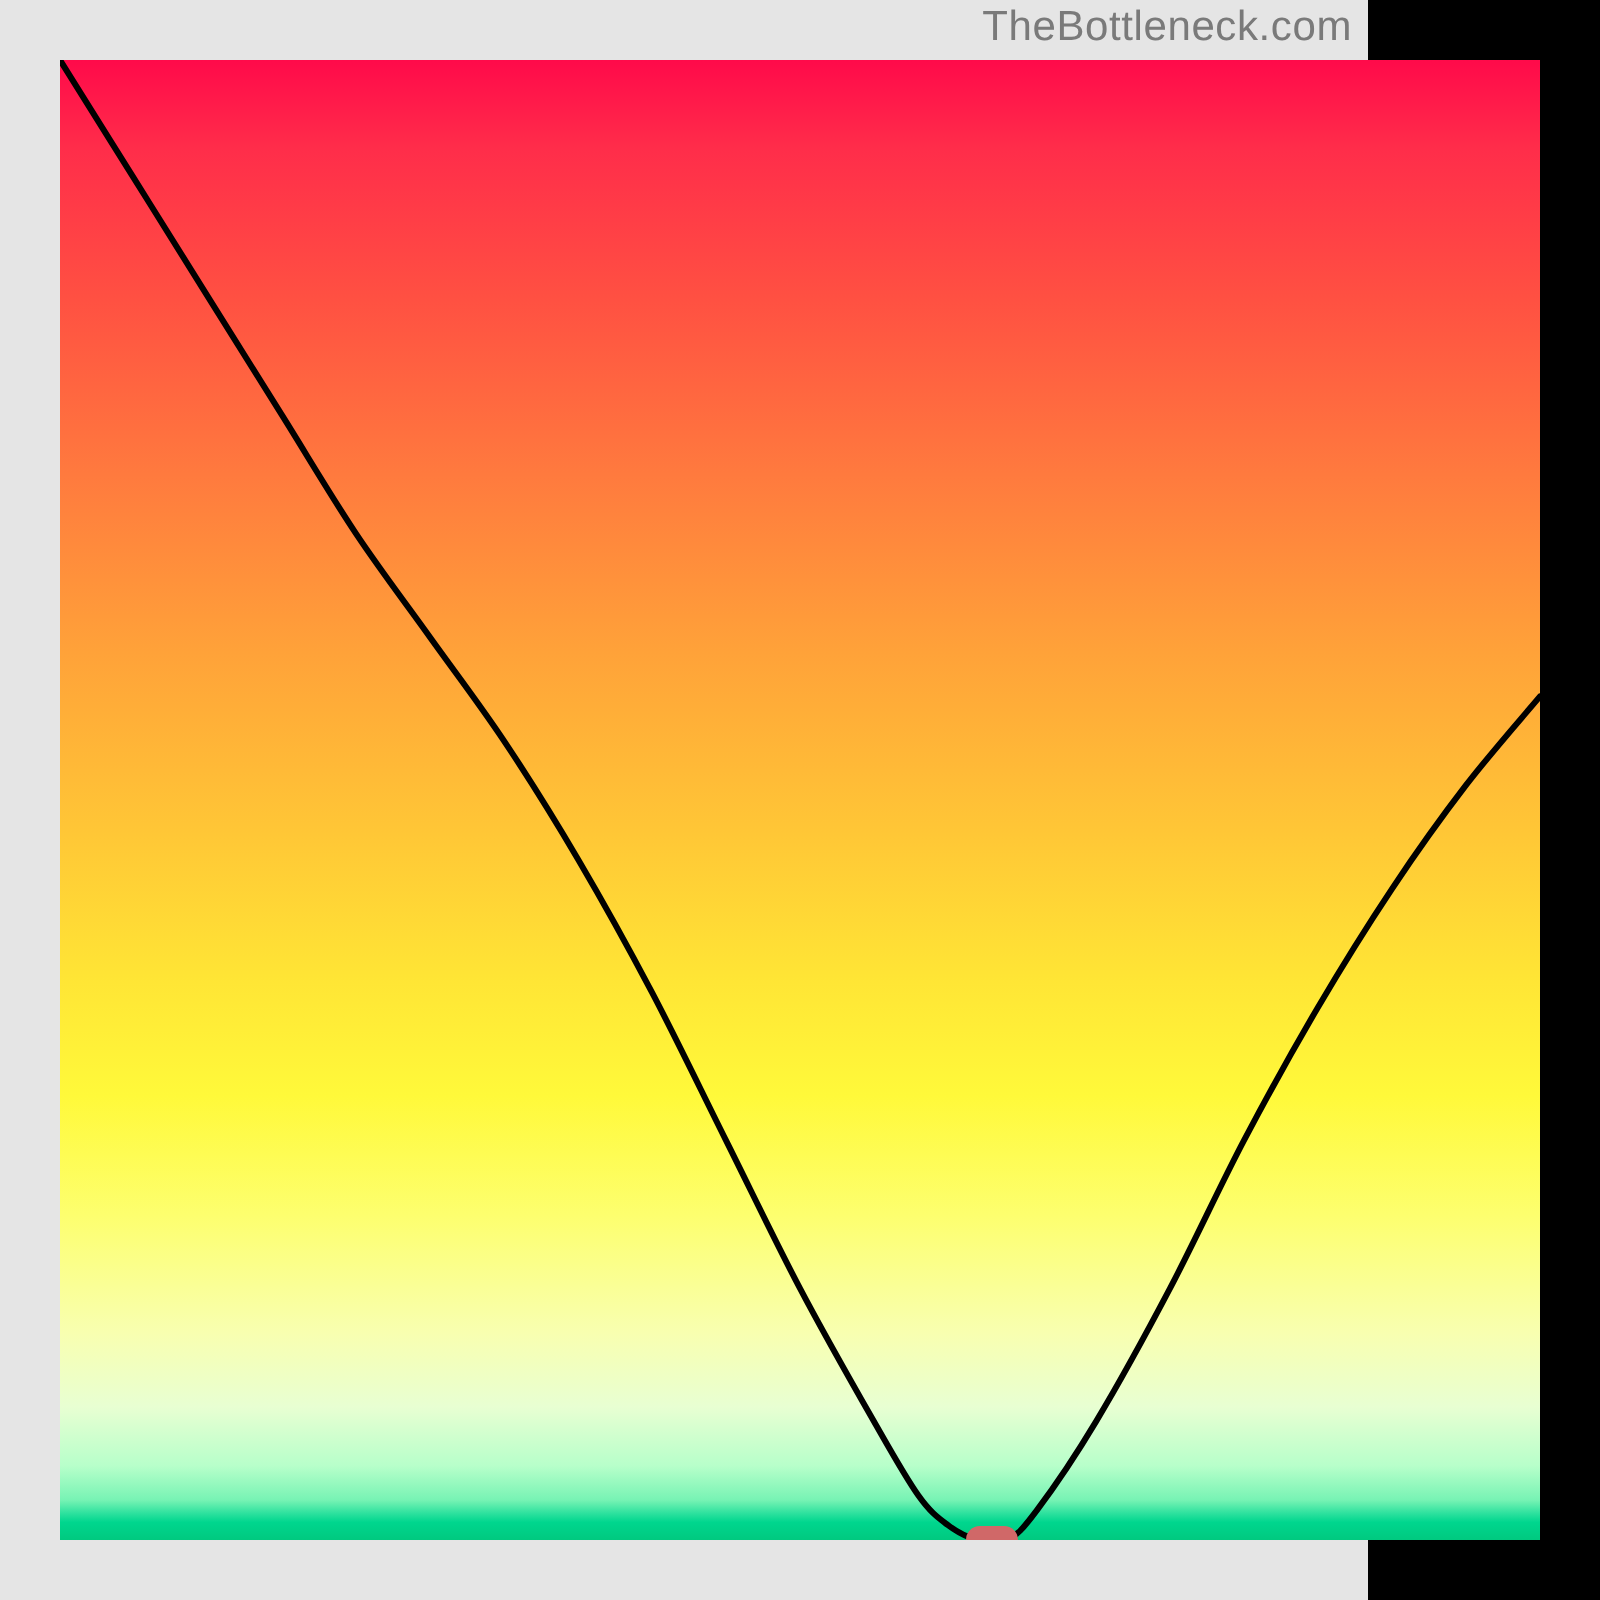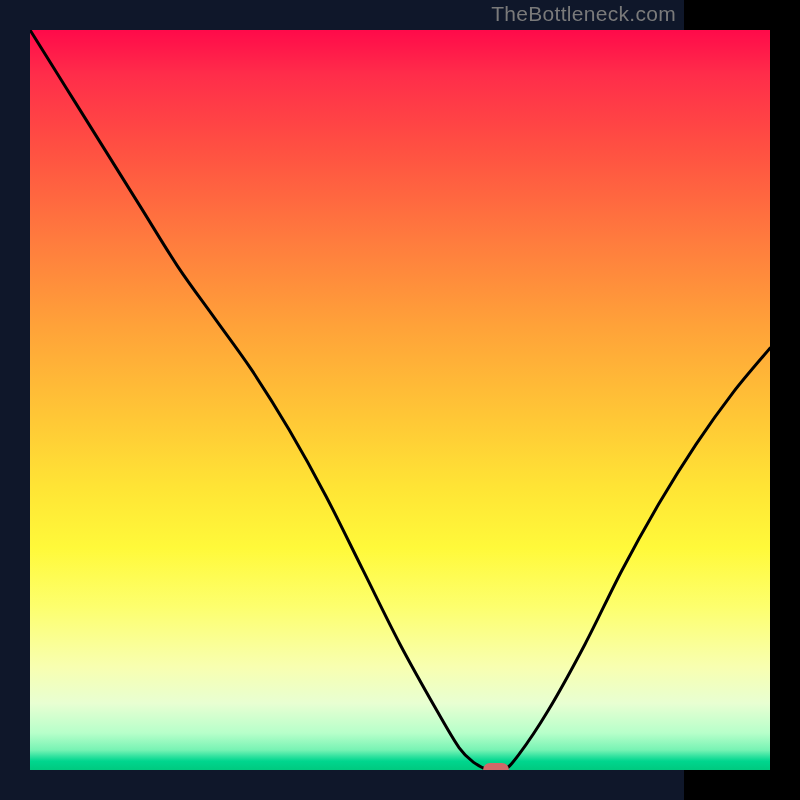--- a/index.html
+++ b/index.html
@@ -10,21 +10,21 @@
     background: #000;
     overflow: hidden;
     font-family: Arial, Helvetica, sans-serif;
   }
   .frame {
     position: absolute;
     top: 0;
     left: 0;
     width: 684px;
     height: 800px;
-    background: #0f172a;
+    background: #e5e5e5;
   }
   .plot-area {
     position: absolute;
     top: 30px;
     left: 30px;
     width: 740px;
     height: 740px;
     overflow: hidden;
   }
   .gradient {

